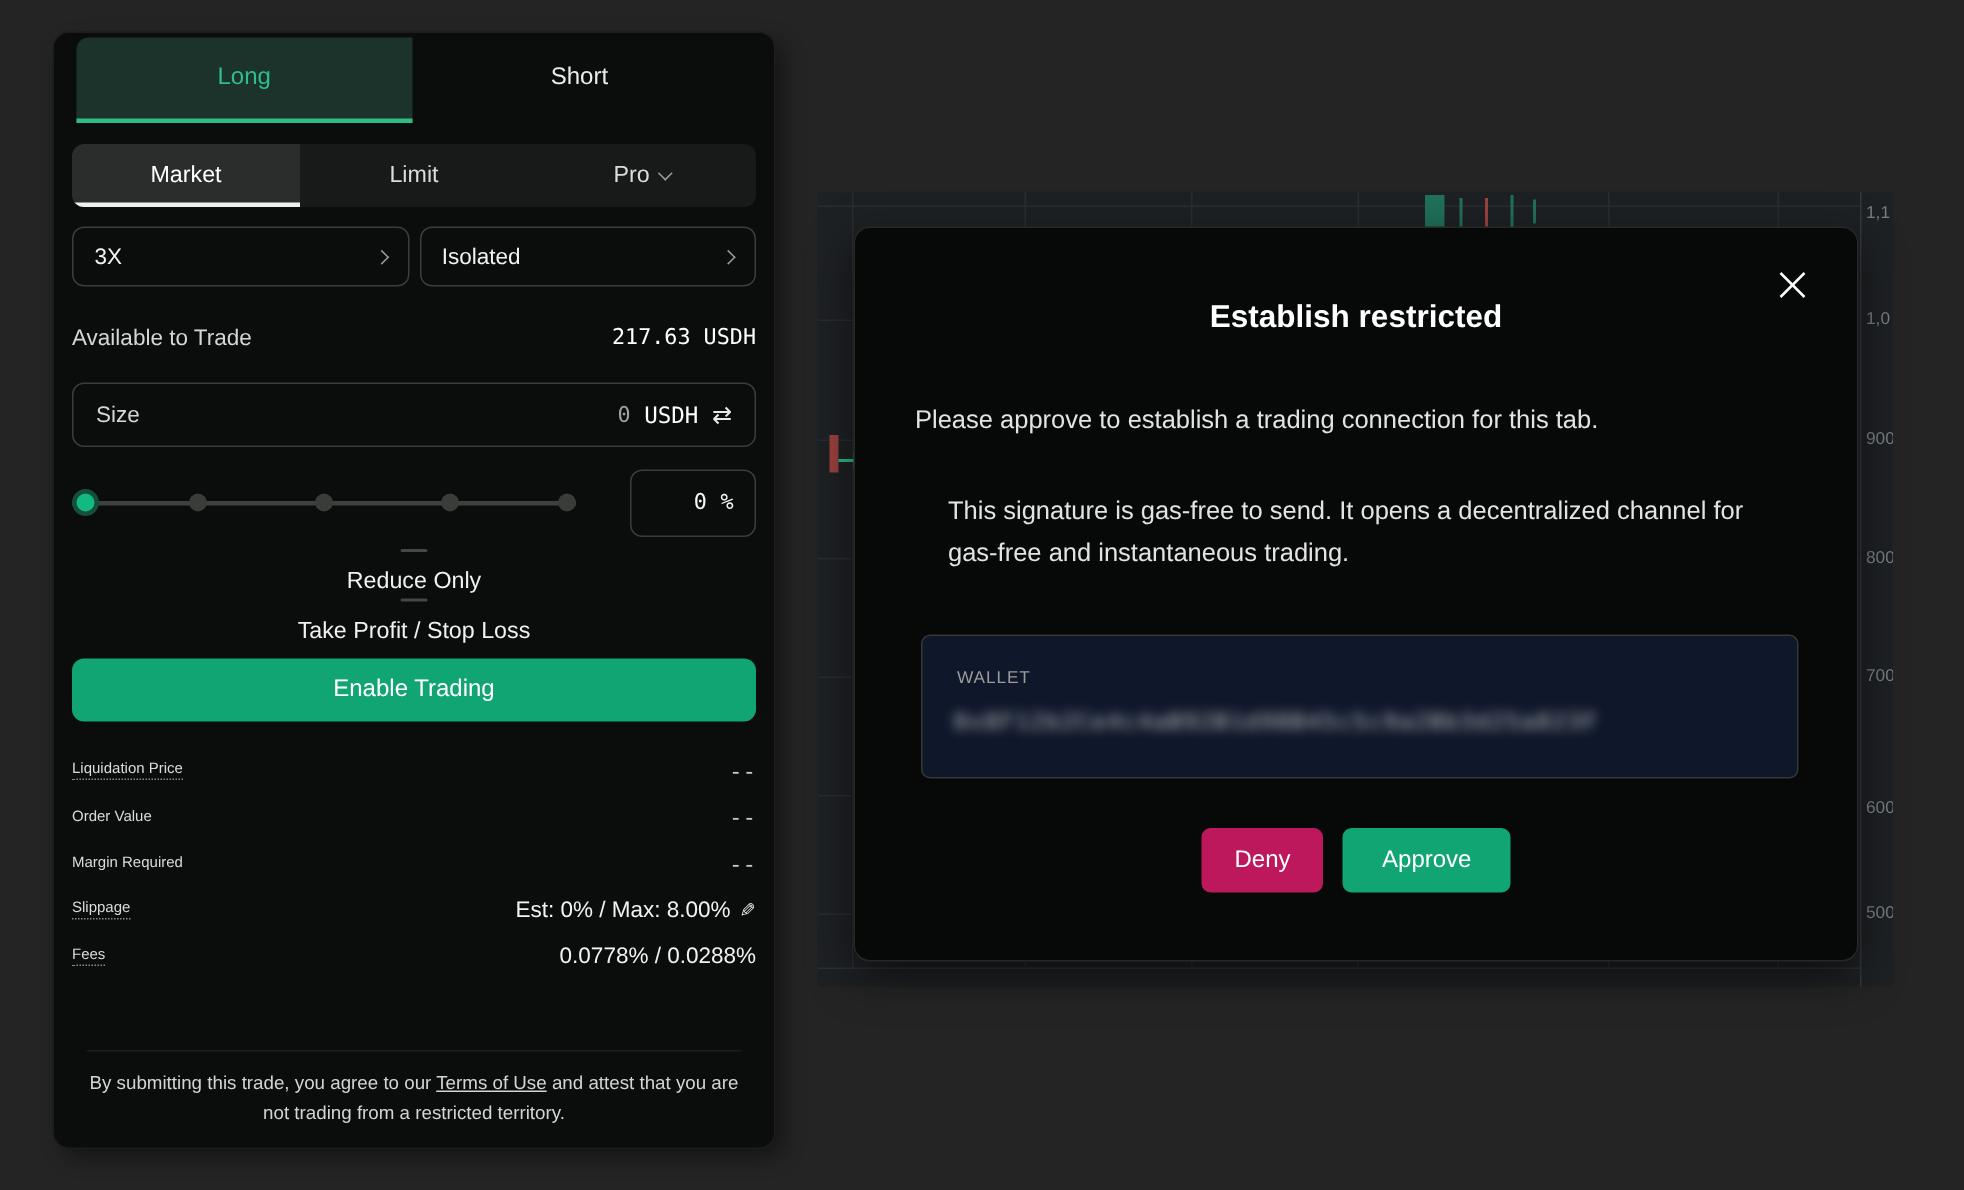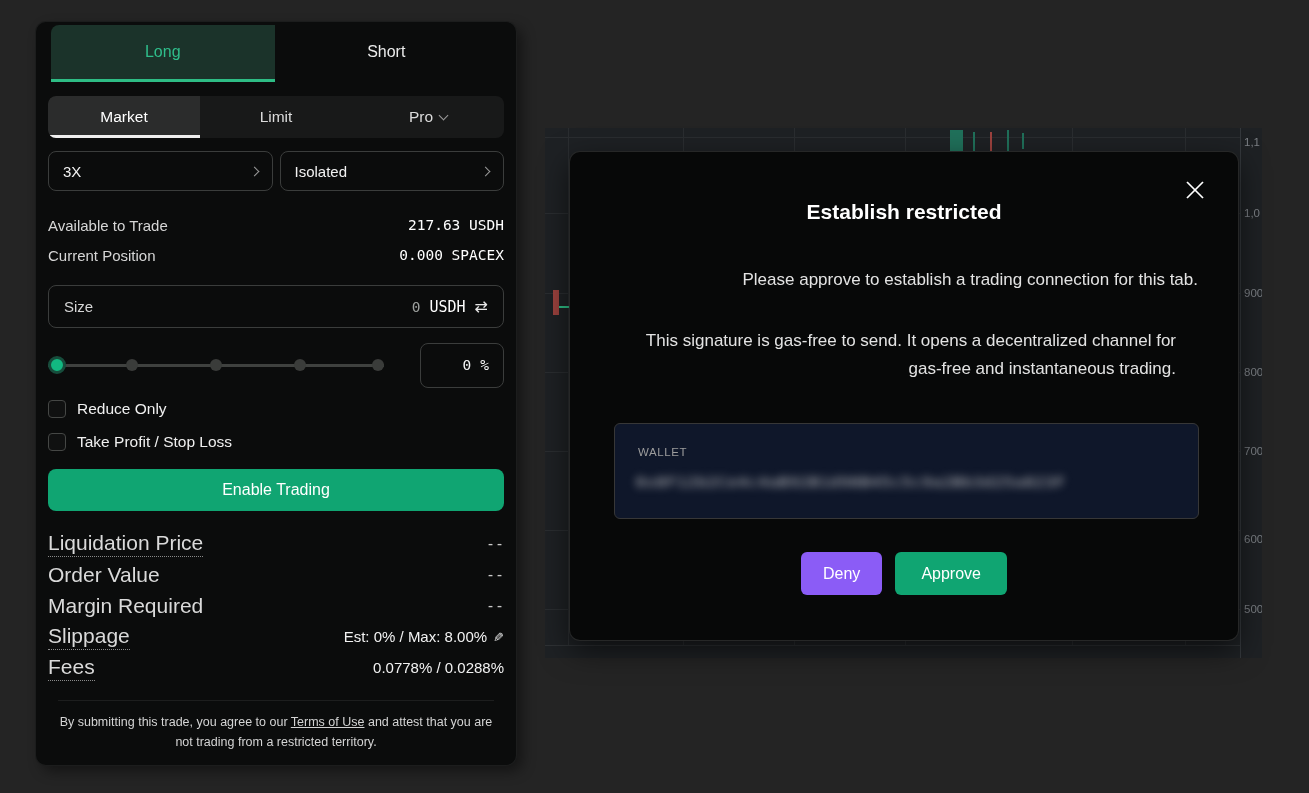--- a/index.html
+++ b/index.html
@@ -96,35 +96,35 @@
   }
   .slider-dot.active {
     top:1px; width:18px; height:18px; background:#12b981; border:3px solid #174d3c;
   }
   .pct-box {
     width:84px; height:45px; border:1px solid #3b3d3c; border-radius:8px;
     display:flex; align-items:center; justify-content:flex-end; gap:9px; padding:0 14px;
   }
   .pct-value, .pct-unit { font-size:14.5px; color:#f5f5f5; }
 
-  .check-row { display:flex; align-items:center; gap:11px; height:26px; margin-top:7px; cursor:pointer; }
+  .check-row { display:flex; align-items:center; gap:11px; height:26px; margin-top:7px; cursor:pointer;flex-direction:column; }
   .checkbox {
     width:18px; height:18px; border-radius:4px; border:1px solid #454745; background:#101111;
   }
   .check-label { font-size:15.5px; color:#f0f0f0; }
 
   .submit-btn {
     margin-top:14px; width:100%; height:42px; border:none; border-radius:8px;
     background:#10a572; color:#ffffff; font-size:16px; font-weight:500;
     font-family:"Liberation Sans", sans-serif; cursor:pointer;
   }
 
   .details { margin-top:17px; }
   .detail-row { display:flex; justify-content:space-between; align-items:center; height:31px; }
-  .detail-label { font-size:21px; color:#dadada; }
+  .detail-label { font-size:10px; color:#dadada; }
   .detail-label.dotted { border-bottom:1px dotted #8a8a8a; padding-bottom:1px; cursor:help; }
   .detail-value { font-size:15px; color:#c9c9c9; }
   .detail-value.bright { color:#f2f2f2; }
   .pencil-icon { font-size:13px; color:#e6e6e6; margin-left:6px; cursor:pointer; display:inline-block; transform:scaleX(-1); }
 
   .disclaimer {
     position:absolute; left:22px; right:22px; bottom:13px; padding-top:12px;
     border-top:1px solid #1d1e1e;
     font-size:12.5px; line-height:1.55; color:#d4d4d4; text-align:center;
   }
@@ -134,21 +134,21 @@
   .modal {
     position:absolute; left:570px; top:152px; width:668px; height:488px;
     background:#070808; border-radius:10px; z-index:10;
     box-shadow:0 0 0 1px #262727, 0 10px 30px rgba(0,0,0,.6);
   }
   .modal-close { position:absolute; right:32px; top:27px; width:22px; height:22px; cursor:pointer; }
   .modal-title {
     margin-top:48px; text-align:center; font-size:21px; font-weight:700; color:#ffffff;
   }
   .modal-p {
-    text-align:right; font-size:17px; line-height:28px; color:#e3e3e3;
+    text-align:left; font-size:17px; line-height:28px; color:#e3e3e3;
   }
   .modal-p1 { margin:42px 40px 0; }
   .modal-p2 { margin:33px 62px 0; }
   .wallet-box {
     position:absolute; left:44px; top:271px; width:585px; height:96px;
     border:1px solid #373737; border-radius:6px; background:#0f172a;
   }
   .wallet-label {
     position:absolute; left:23px; top:22px; font-size:11.5px; letter-spacing:.6px; color:#9c9c9c;
   }
@@ -156,21 +156,21 @@
     position:absolute; left:21px; top:50px; font-size:14.5px; color:#cfcfcf;
     letter-spacing:1.5px; filter:blur(4px); white-space:nowrap;
   }
   .modal-buttons {
     position:absolute; left:0; right:0; top:400px; display:flex; justify-content:center; gap:13px;
   }
   .btn {
     height:43px; border:none; border-radius:6px; font-size:16px; color:#ffffff;
     font-family:"Liberation Sans", sans-serif; cursor:pointer; padding:0 22px;
   }
-  .btn-deny { background:#8b5cf6; }
+  .btn-deny { background:#be185d; }
   .btn-approve { background:#10a572; padding:4px 26px; }
 </style>
 </head>
 <body>
 
 <div class="stage">
 
   <div class="chart">
     <div class="hgrid" style="top:9px"></div>
     <div class="hgrid" style="top:85px"></div>
@@ -245,24 +245,20 @@
           <span>Isolated</span>
           <span class="chev chev-right"></span>
         </div>
       </div>
 
       <div class="stats">
         <div class="stat-row">
           <span class="stat-label">Available to Trade</span>
           <span class="stat-value mono">217.63 USDH</span>
         </div>
-        <div class="stat-row">
-          <span class="stat-label">Current Position</span>
-          <span class="stat-value mono">0.000 SPACEX</span>
-        </div>
       </div>
 
       <div class="size-box">
         <span class="size-label">Size</span>
         <span class="size-right">
           <span class="size-value mono">0</span>
           <span class="size-unit mono">USDH</span>
           <span class="swap-icon">⇄</span>
         </span>
       </div>

